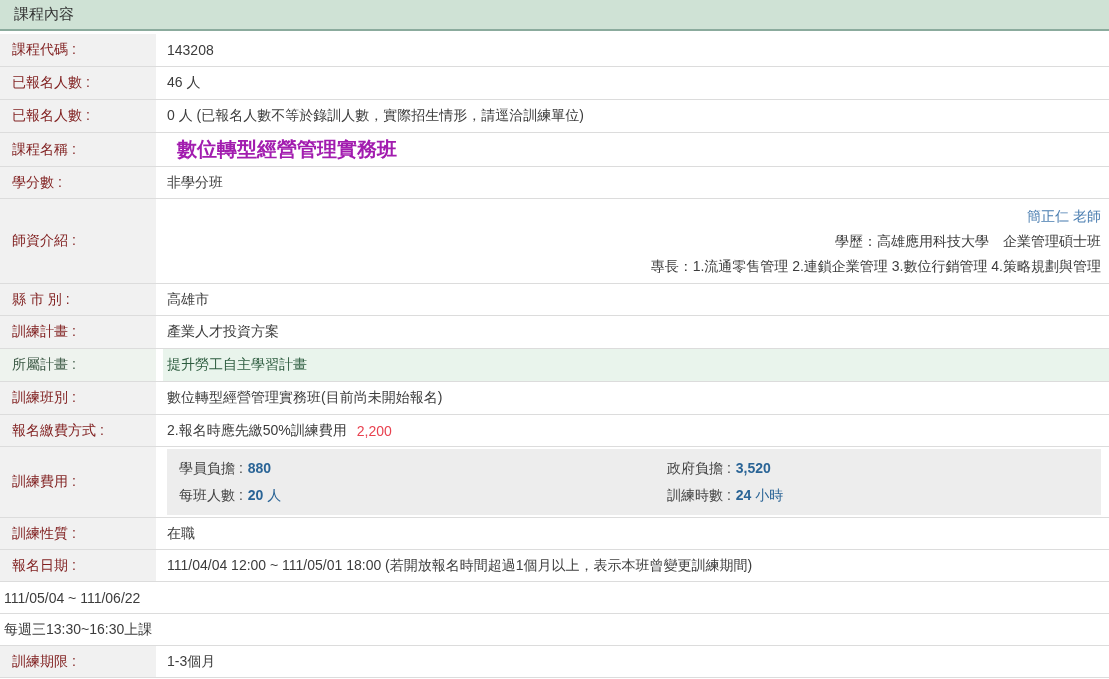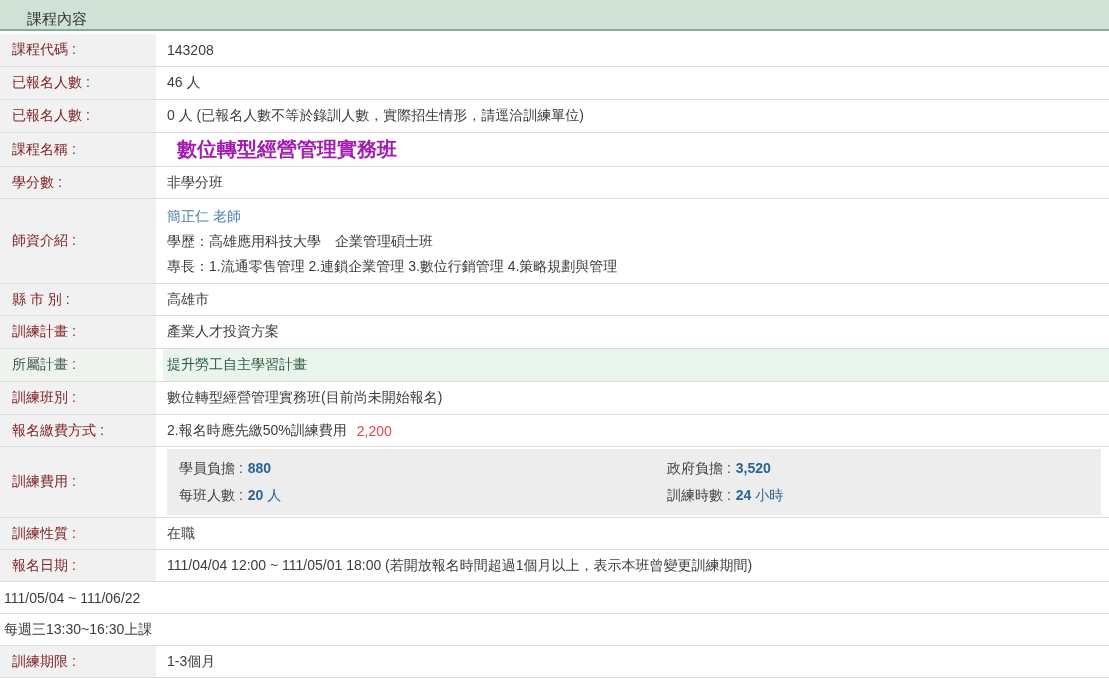--- a/index.html
+++ b/index.html
@@ -6,22 +6,22 @@
   html, body { margin: 0; padding: 0; }
   body {
     width: 1109px; height: 679px; overflow: hidden;
     background: #fff; color: #3c3c3c;
     font-family: "Liberation Sans", "DejaVu Sans", sans-serif;
     font-size: 14px;
   }
   .section-header {
     height: 31px; background: #cfe2d5;
     border-bottom: 2px solid #8bab9d;
-    display: flex; align-items: flex-end;
-    padding-left: 27px; margin-bottom: 3px;
+    display: flex; align-items: center;
+    padding-left: 14px; margin-bottom: 3px;
     font-size: 15px; color: #333;
   }
   .course-table { width: 1109px; }
   .row {
     display: flex; align-items: stretch;
     border-bottom: 1px solid #dcdcdc;
     min-height: 32px;
   }
   .row-label {
     flex: 0 0 163px; width: 163px;
@@ -35,21 +35,21 @@
     flex: 1;
     display: flex; align-items: center;
     padding: 0 8px 0 4px;
     color: #3c3c3c;
   }
   .h33 { min-height: 33px; }
   .h34 { min-height: 34px; }
   .row-instructor { min-height: 85px; }
   .row-fee { min-height: 69px; }
   .multiline {
-    flex-direction: column; align-items: flex-start; justify-content: center;
+    flex-direction: column; align-items: flex-end; justify-content: center;
     line-height: 25px;
   }
   a.course-link {
     color: #a21caf; font-weight: bold; font-size: 20px;
     text-decoration: none; margin-left: 10px; cursor: pointer;
   }
   a.teacher-link {
     color: #4a7db0; text-decoration: none; cursor: pointer;
   }
   .row-green .row-label { background: #eef3ee; color: #3d5a46; }

